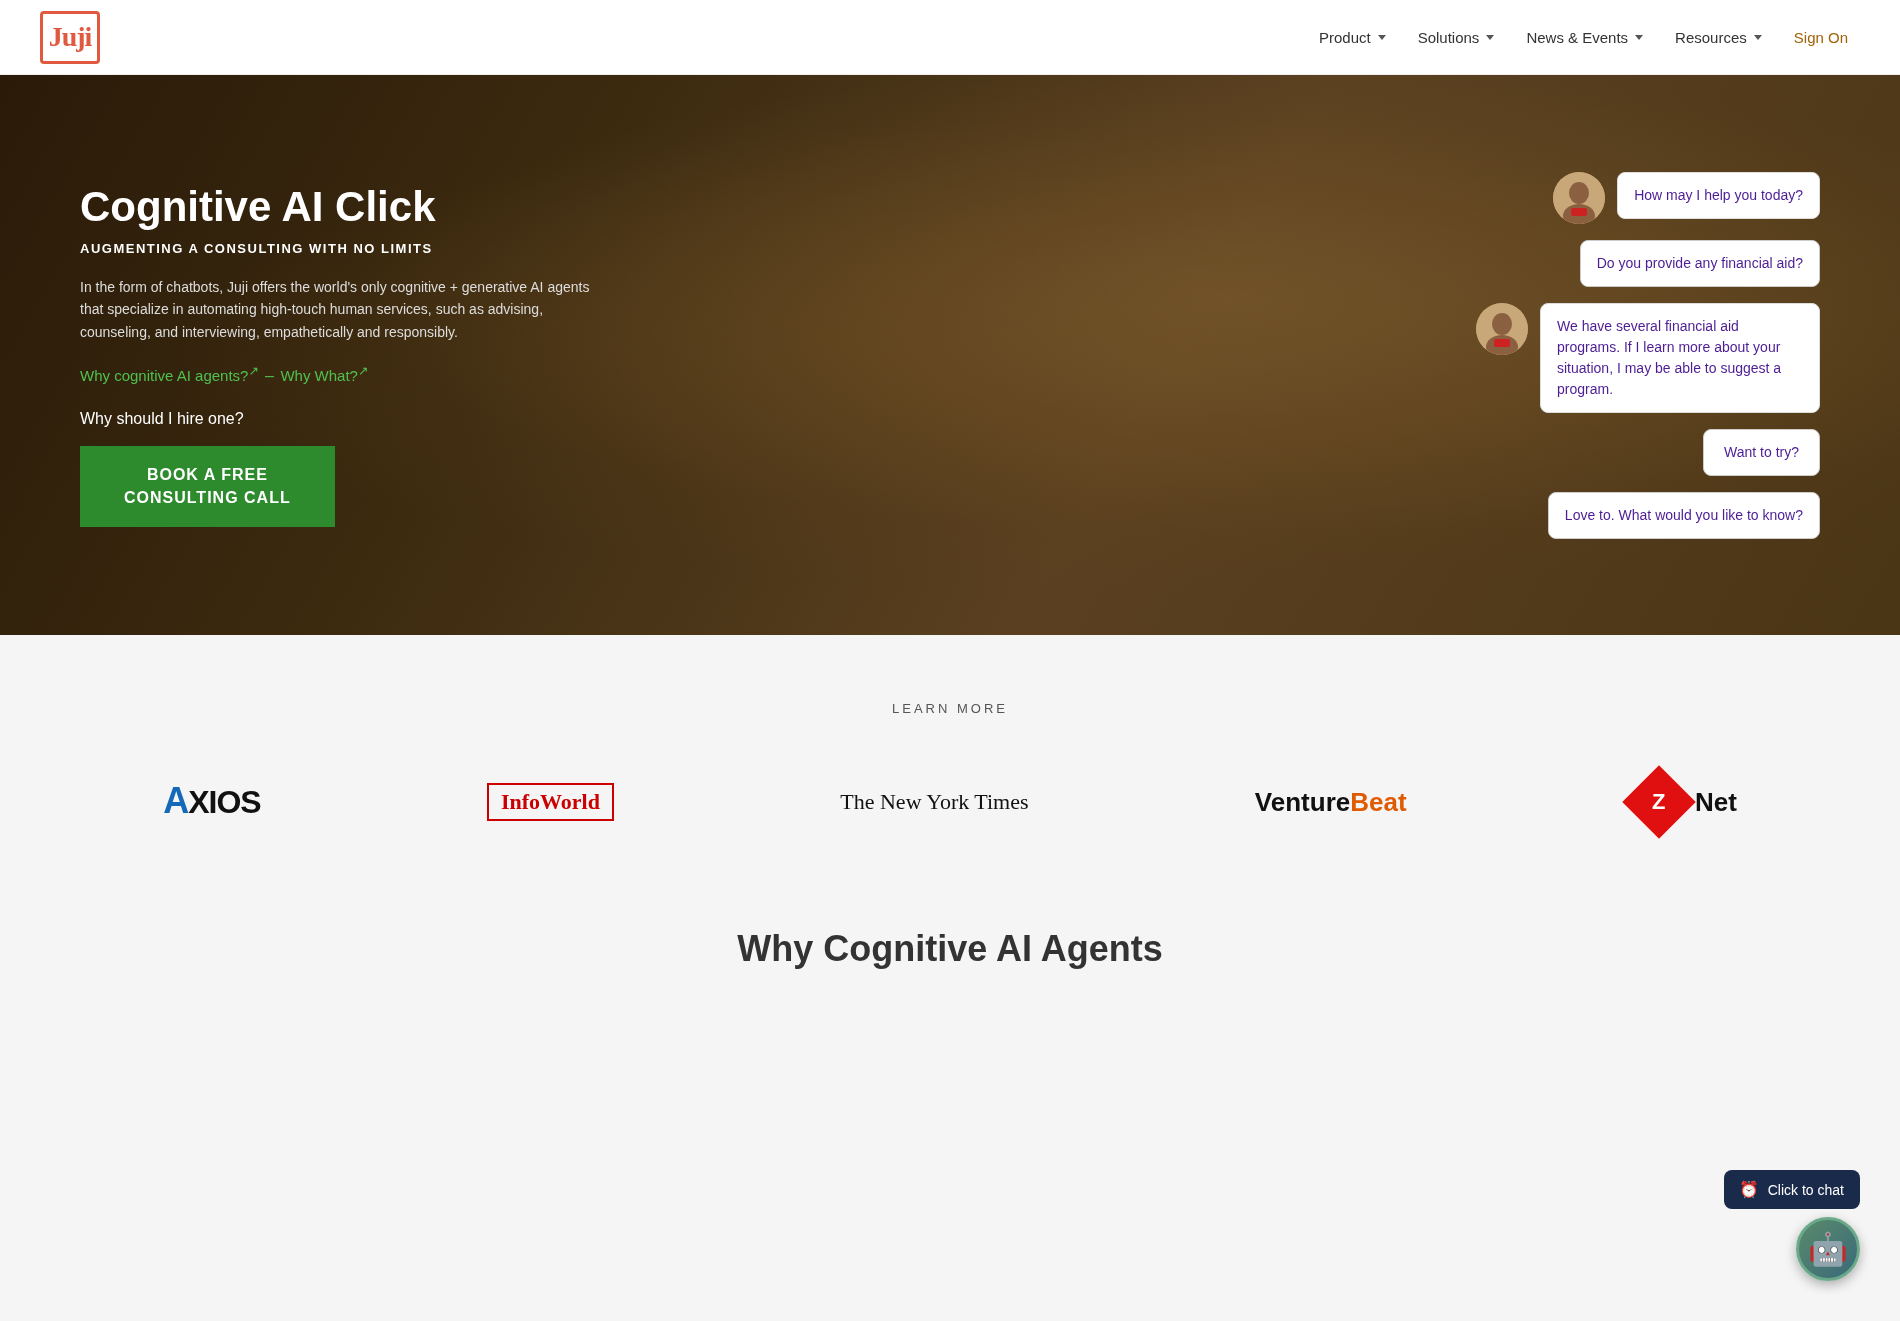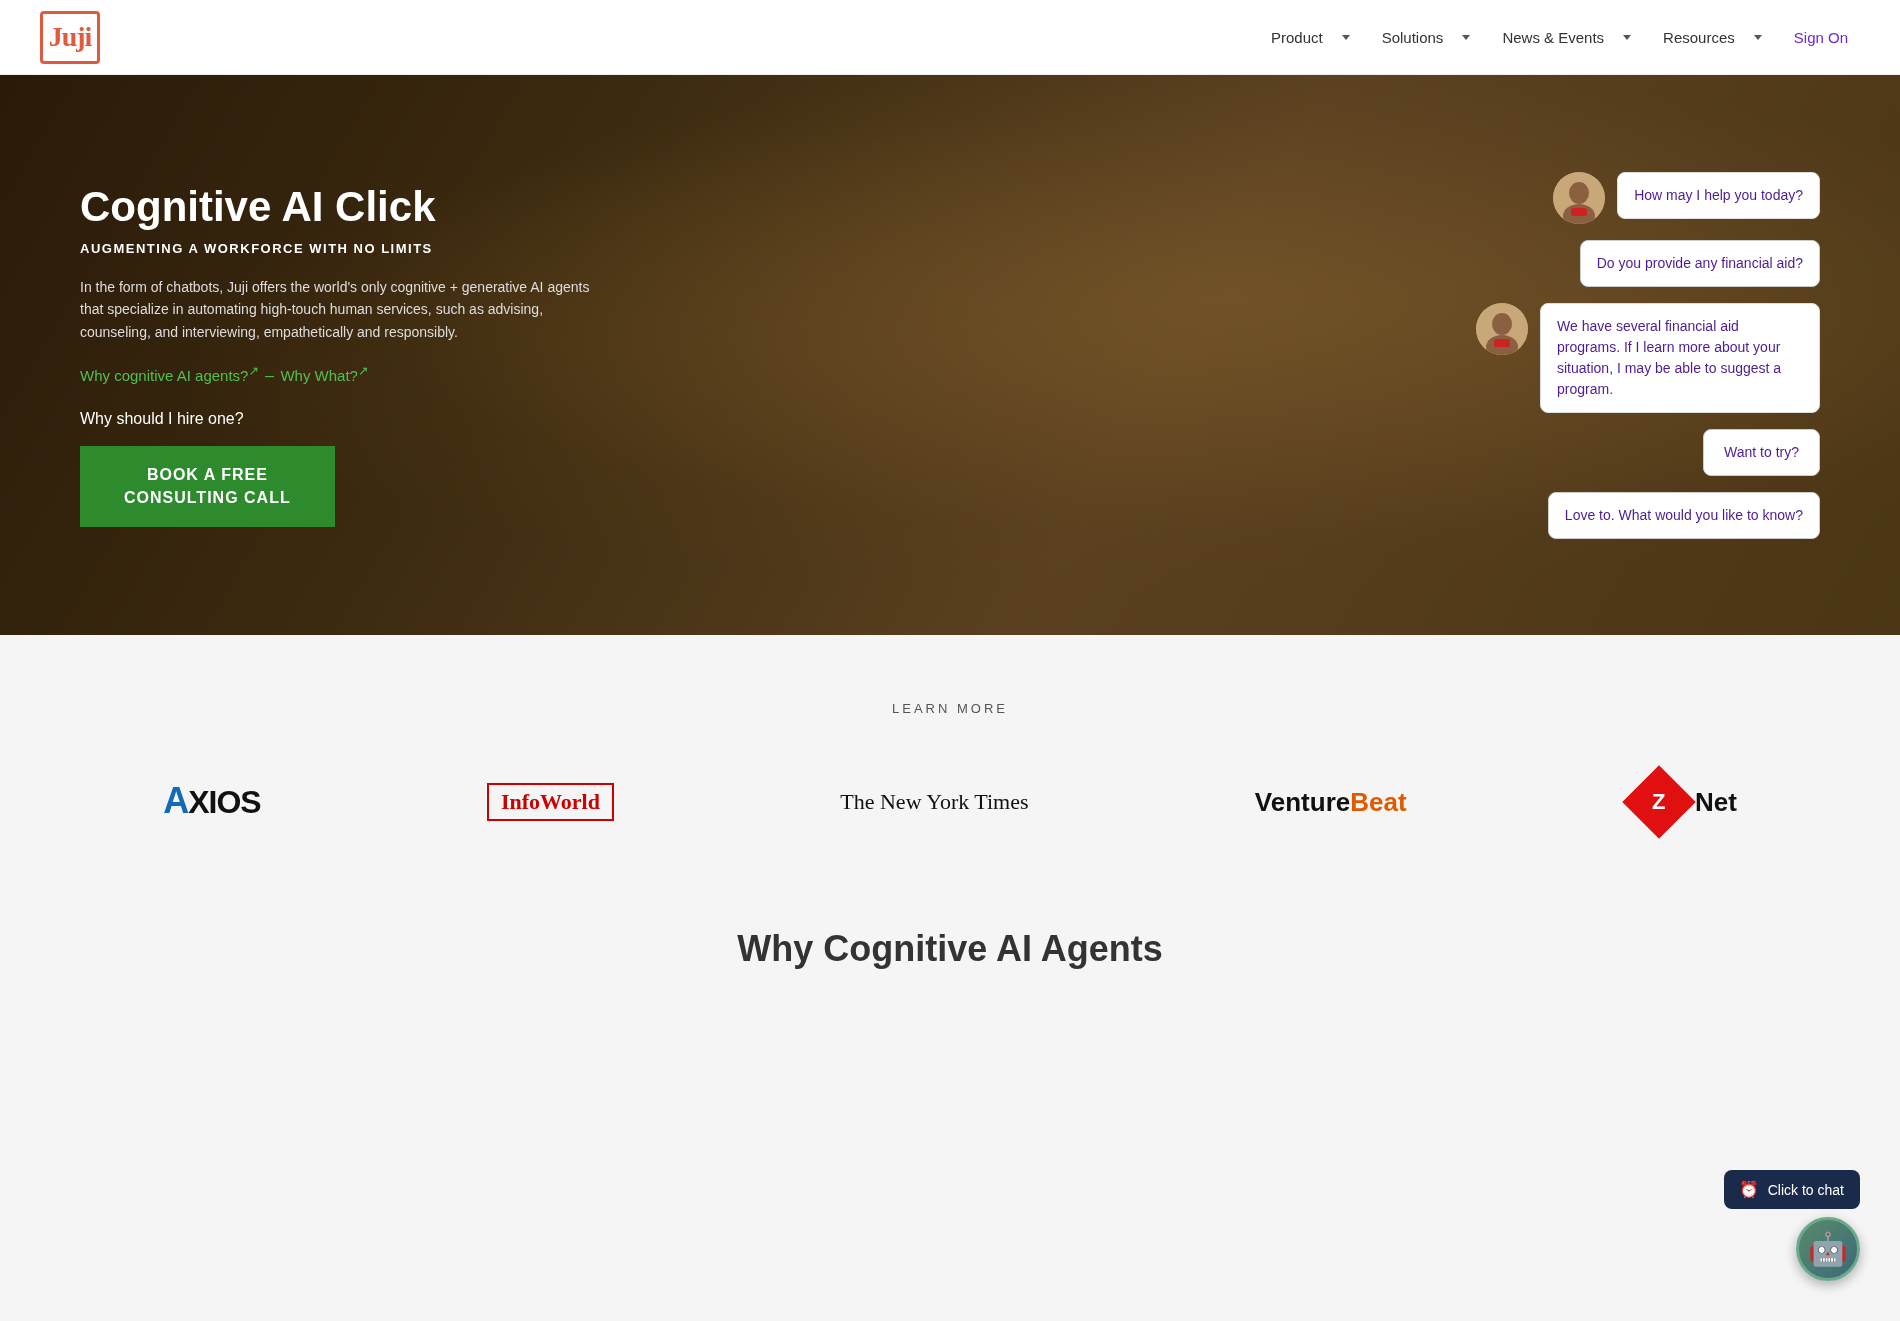--- a/index.html
+++ b/index.html
@@ -45,23 +45,23 @@
       list-style: none;
     }
     .nav-links li a {
       text-decoration: none;
       color: #333;
       font-size: 15px;
       font-family: Arial, sans-serif;
       padding: 8px 12px;
       display: flex;
       align-items: center;
-      gap: 16px;
-    }
-    .nav-links .sign-on a { color: #6d28d9; font-weight: 500; }
+      gap: 4px;
+    }
+    .nav-links .sign-on a { color: #a16207; font-weight: 500; }
     .chevron {
       display: inline-block;
       width: 0;
       height: 0;
       border-left: 4px solid transparent;
       border-right: 4px solid transparent;
       border-top: 5px solid #555;
       margin-left: 3px;
     }
 
@@ -395,21 +395,21 @@
   </ul>
 </nav>
 
 <section class="hero">
   <div class="hero-bg"></div>
   <div class="hero-bg-overlay"></div>
   <div class="hero-content">
 
     <div class="hero-left">
       <h1 class="hero-title">Cognitive AI Click</h1>
-      <p class="hero-subtitle">AUGMENTING A WORKFORCE WITH NO LIMITS</p>
+      <p class="hero-subtitle">AUGMENTING A CONSULTING WITH NO LIMITS</p>
       <p class="hero-desc">In the form of chatbots, Juji offers the world's only cognitive + generative AI agents that specialize in automating high-touch human services, such as advising, counseling, and interviewing, empathetically and responsibly.</p>
       <div class="hero-links">
         <a href="#">
           <span>Why cognitive AI agents?</span><sup>↗</sup>
         </a>
         <span class="separator"> – </span>
         <a href="#">
           <span>Why What?</span><sup>↗</sup>
         </a>
       </div>

